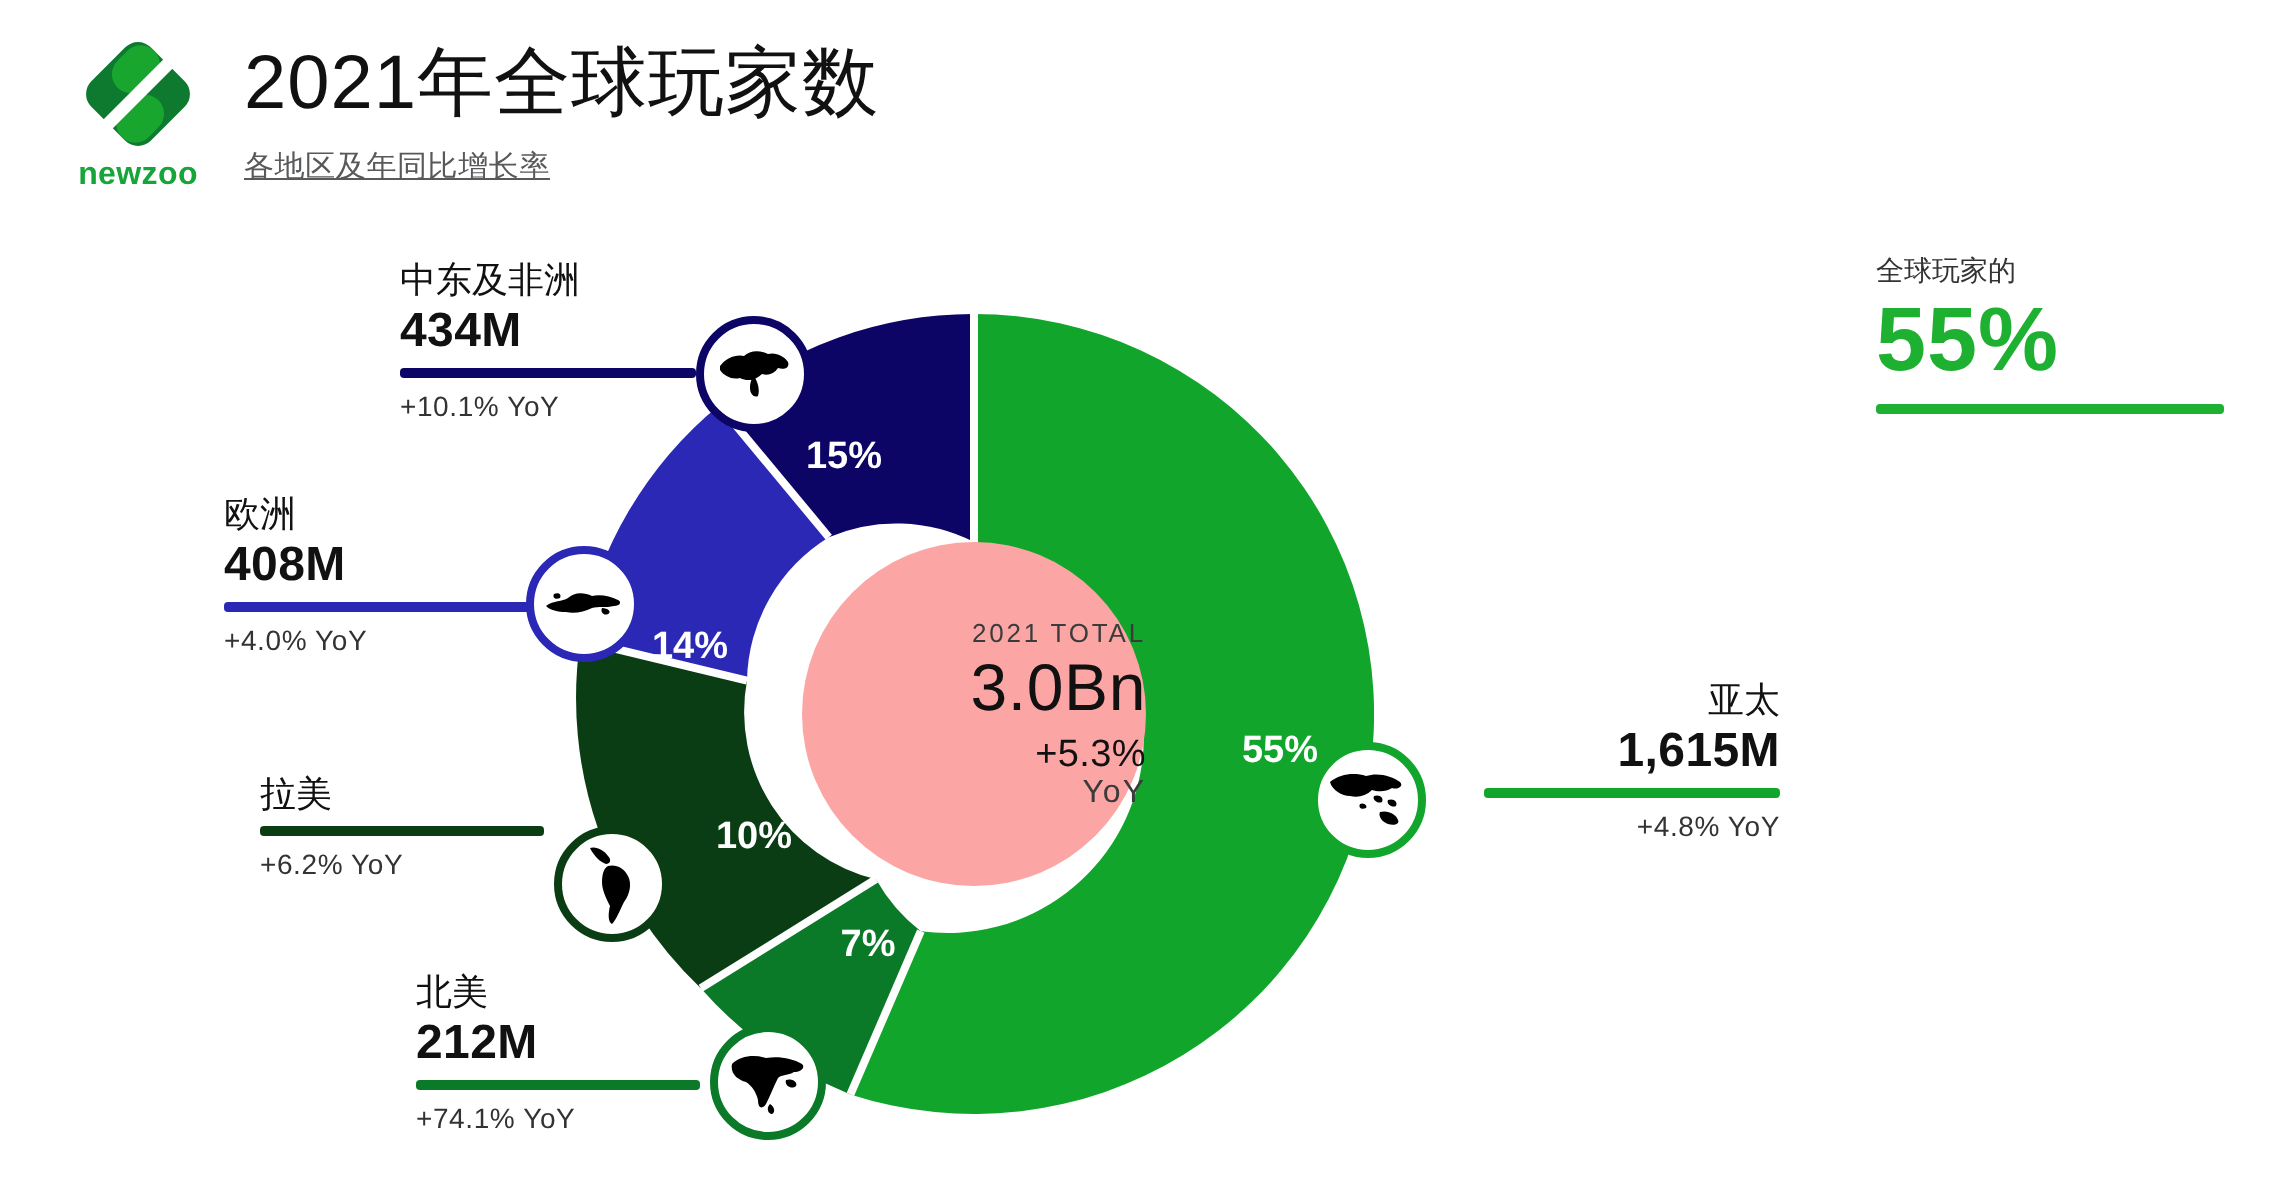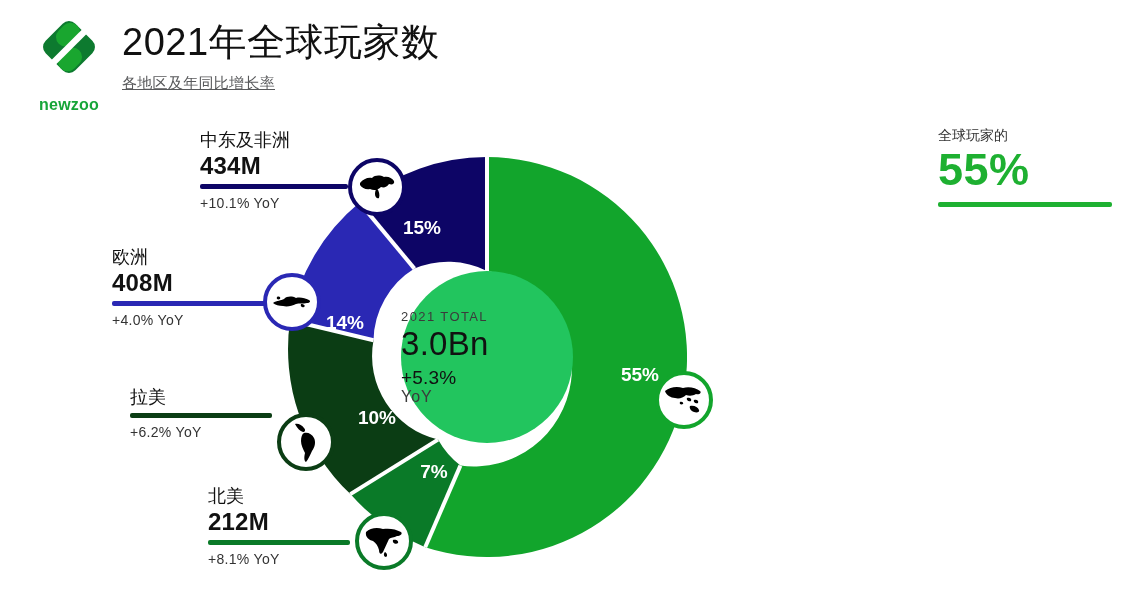--- a/index.html
+++ b/index.html
@@ -5,37 +5,37 @@
   html,body{margin:0;padding:0;}
   body{
     width:1146px;height:602px;background:#ffffff;
     font-family:"Liberation Sans","DejaVu Sans",sans-serif;
     color:#111111;overflow:hidden;position:relative;
   }
   .stage{position:absolute;left:0;top:0;width:1146px;height:602px;}
 
   
   .logo-wrap{position:absolute;left:24px;top:16px;width:90px;height:88px;
-             display:flex;flex-direction:column;align-items:center;gap:17px;}
+             display:flex;flex-direction:column;align-items:center;}
   .logo-mark{width:62px;height:62px;position:relative;}
   .logo-word{margin-top:2px;font-size:16px;font-weight:bold;color:#16a538;
              letter-spacing:.2px;line-height:1;}
   .title{position:absolute;left:122px;top:22px;font-size:38px;font-weight:normal;
          letter-spacing:.5px;color:#111;line-height:1.1;white-space:nowrap;}
   .subtitle{position:absolute;left:122px;top:74px;font-size:15px;color:#58595b;
             letter-spacing:.3px;white-space:nowrap;text-decoration:underline;}
 
   
   .donut{position:absolute;left:287px;top:157px;width:400px;height:400px;}
   .donut svg{display:block;}
   .slice-label{fill:#ffffff;font-size:19px;font-weight:bold;
                font-family:"Liberation Sans",sans-serif;}
   .center-hole{position:absolute;left:401px;top:271px;width:172px;height:172px;
-    border-radius:50%;background:#22c55e;display:flex;flex-direction:column;
-    align-items:flex-start;justify-content:center;text-align:center;}
+    border-radius:50%;background:#fca5a5;display:flex;flex-direction:column;
+    align-items:flex-end;justify-content:center;text-align:center;}
   .ct-total{font-size:13px;letter-spacing:1.4px;color:#3b3b3b;}
   .ct-big{font-size:33px;font-weight:normal;color:#111;margin-top:1px;letter-spacing:.3px;}
   .ct-yoy{font-size:19px;color:#111;margin-top:4px;letter-spacing:.2px;}
   .ct-yoy2{font-size:16px;color:#3b3b3b;letter-spacing:1px;margin-top:-1px;}
 
   
   .callout{position:absolute;}
   .co-region{font-size:18px;color:#111;line-height:1.1;white-space:nowrap;}
   .co-value{font-size:24px;font-weight:bold;color:#111;line-height:1.15;
             margin-top:1px;white-space:nowrap;letter-spacing:.2px;}
@@ -146,28 +146,34 @@
   <div class="badge" style="left:277px;top:413px;width:58px;height:58px;border:4px solid #0b3d14;">
     <svg width="30" height="44" viewBox="0 0 30 44">
       <path fill="#000" d="M4 4 C7 3 11 5 13 8 C15 10 14 12 12 12 C9 11 6 8 4 4 Z M13 13 C17 12 21 14 23 18 C25 22 24 27 21 31 C19 35 17 40 15 42 C13 41 13 37 14 33 C12 29 10 25 10 21 C10 17 11 14 13 13 Z"></path>
     </svg>
   </div>
 
   <div class="callout" style="left:208px;top:487px;width:142px;">
     <div class="co-region">北美</div>
     <div class="co-value">212M</div>
     <div class="co-rule" style="background:#0a7a28;width:142px;"></div>
-    <div class="co-yoy">+8.1% YoY</div>
+    <div class="co-yoy">+74.1% YoY</div>
   </div>
   <div class="badge" style="left:355px;top:512px;width:58px;height:58px;border:4px solid #0a7a28;">
     <svg width="42" height="34" viewBox="0 0 42 34">
       <path fill="#000" d="M3 8 C7 4 14 3 20 5 C26 4 33 5 38 8 C40 10 37 12 34 12 C31 14 28 13 26 15 C24 19 22 24 20 28 C18 31 16 30 16 26 C15 22 13 19 10 17 C6 16 2 13 3 8 Z M30 16 C33 15 36 17 35 19 C33 21 29 19 30 16 Z M22 28 C24 29 25 32 23 33 C21 33 20 30 22 28 Z"></path>
     </svg>
   </div>
 
+  <div class="callout co-right" style="left:742px;top:341px;width:148px;">
+    <div class="co-region">亚太</div>
+    <div class="co-value">1,615M</div>
+    <div class="co-rule" style="background:#12a52c;width:148px;"></div>
+    <div class="co-yoy">+4.8% YoY</div>
+  </div>
   <div class="badge" style="left:655px;top:371px;width:58px;height:58px;border:4px solid #12a52c;">
     <svg width="42" height="34" viewBox="0 0 42 34">
       <path fill="#000" d="M2 8 C7 4 14 3 20 5 C26 3 33 5 37 8 C39 10 36 12 33 11 C30 13 26 13 23 12 C20 15 16 16 12 15 C8 15 3 12 2 8 Z M24 15 C27 14 29 16 28 18 C26 19 23 17 24 15 Z M31 17 C34 16 36 18 35 20 C33 21 30 19 31 17 Z M27 23 C31 22 35 24 36 27 C37 29 34 30 31 29 C28 28 26 25 27 23 Z M17 19 C19 18 21 20 20 21 C18 22 16 21 17 19 Z"></path>
     </svg>
   </div>
 
   <div class="panel">
     <div class="pn-kicker">全球玩家的</div>
     <div class="pn-big">55%</div>
     <div class="pn-rule"></div>

